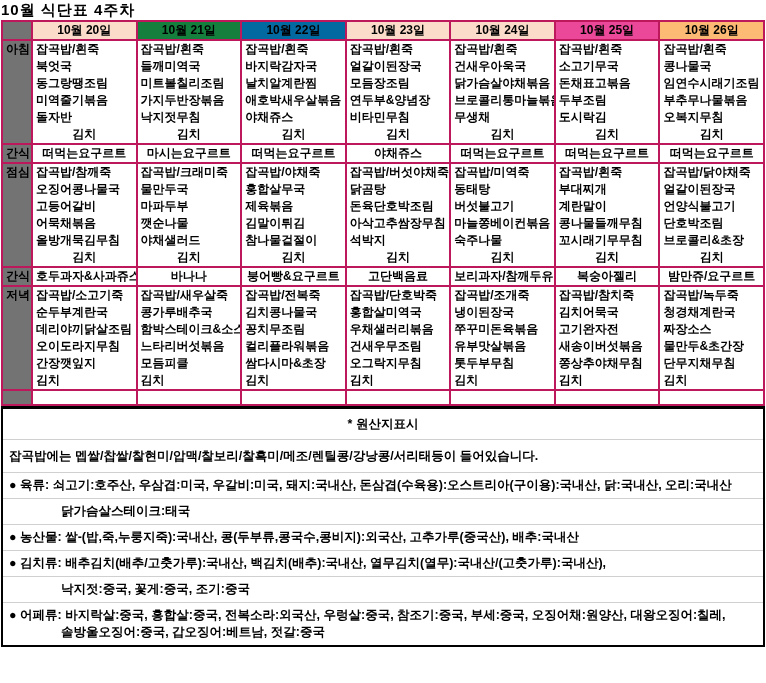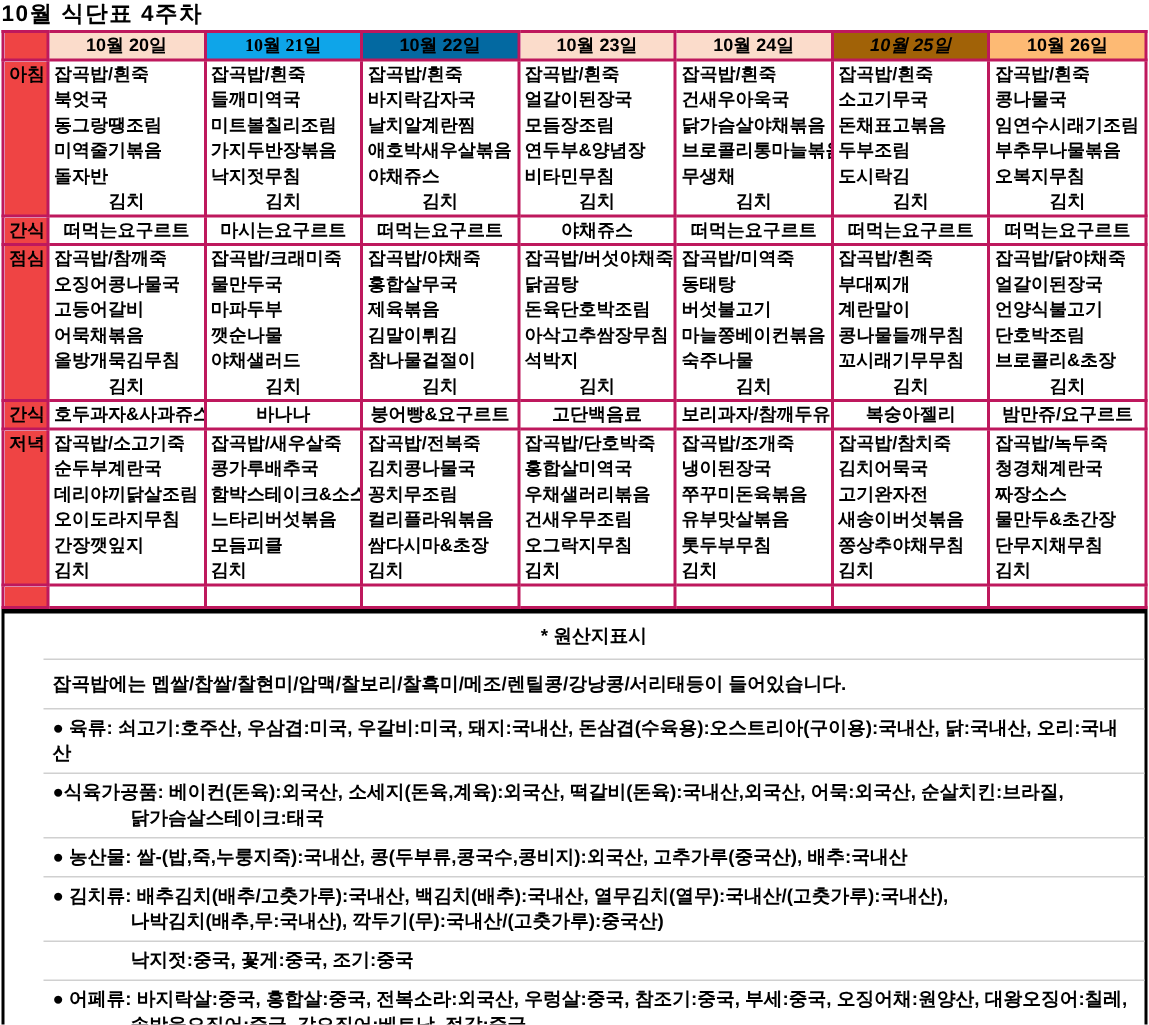--- a/index.html
+++ b/index.html
@@ -22,33 +22,33 @@
     border:2px solid #be185d;
     font-size:12px;font-weight:bold;
     padding:0 3px;vertical-align:top;
     overflow:hidden;white-space:nowrap;
   }
   th.day{height:16px;text-align:center;font-size:12px;}
   th.corner,td.row-label{
     border-left:none;
     border-top:1px dotted #777;border-bottom:1px dotted #777;
     border-right:2px solid #000;
-    background:#ef4444;text-align:center;vertical-align:middle;
+    background:#737373;text-align:center;vertical-align:middle;
     font-size:12px;padding:0;
   }
   td.meal-cell{height:102px;}
   td.meal-cell .line{height:17px;line-height:17px;}
   td.meal-cell .line.center{text-align:center;}
   td.snack-cell{height:16px;line-height:16px;text-align:center;}
   td.empty-cell{height:13px;}
   .footer{
     margin-top:0;border:2px solid #000;border-top:3px solid #000;
     font-size:12.5px;font-weight:bold;
   }
-  .o-row{border-bottom:1px solid #d0d0d0;padding:4px 6px;margin-left:26px;}
+  .o-row{border-bottom:1px solid #d0d0d0;padding:4px 6px;}
   .o-row:last-child{border-bottom:none;}
   .origin-title{height:22px;line-height:22px;text-align:center;}
   .origin-note{height:24px;line-height:24px;}
   .o-line .o-main{line-height:17px;}
   .o-line .o-cont{line-height:17px;padding-left:52px;}
 </style>
 </head>
 <body>
 
 <div class="page">
@@ -62,25 +62,25 @@
         <col>
         <col>
         <col>
         <col>
         <col>
     </colgroup>
     <thead>
       <tr id="menu-head">
         <th class="corner"></th>
       <th class="day" style="background: rgb(251, 220, 203);">10월 20일</th>
-          <th class="day" style="background: #0ea5e9; font-family: Liberation Serif, serif;">10월 21일</th>
+          <th class="day" style="background: #15803d;">10월 21일</th>
           <th class="day" style="background: #0369a1;">10월 22일</th>
           <th class="day" style="background: rgb(251, 220, 203);">10월 23일</th>
           <th class="day" style="background: rgb(251, 220, 203);">10월 24일</th>
-          <th class="day" style="background: #a16207; font-style: italic;">10월 25일</th>
+          <th class="day" style="background: #ec4899;">10월 25일</th>
           <th class="day" style="background: #fdba74;">10월 26일</th>
         </tr>
     </thead>
     <tbody id="menu-body">
         <tr>
           <td class="row-label">아침</td>
           <td class="meal-cell">
             <div class="line">잡곡밥/흰죽</div>
             <div class="line">북엇국</div>
             <div class="line">동그랑땡조림</div>
@@ -289,29 +289,27 @@
   </table>
 
   <div class="footer">
     <div class="o-row origin-title">* 원산지표시</div>
     <div class="o-row origin-note">잡곡밥에는 멥쌀/찹쌀/찰현미/압맥/찰보리/찰흑미/메조/렌틸콩/강낭콩/서리태등이 들어있습니다.</div>
     <div id="origin-lines">
         <div class="o-row o-line">
           <div class="o-main">● 육류: 쇠고기:호주산, 우삼겹:미국, 우갈비:미국, 돼지:국내산, 돈삼겹(수육용):오스트리아(구이용):국내산, 닭:국내산, 오리:국내산</div>
         </div>
         <div class="o-row o-line">
-          <div class="o-main">●식육가공품: 베이컨(돈육):외국산, 소세지(돈육,계육):외국산, 떡갈비(돈육):국내산,외국산, 어묵:외국산, 순살치킨:브라질,</div>
           <div class="o-cont">닭가슴살스테이크:태국</div>
         </div>
         <div class="o-row o-line">
           <div class="o-main">● 농산물: 쌀-(밥,죽,누룽지죽):국내산, 콩(두부류,콩국수,콩비지):외국산, 고추가루(중국산), 배추:국내산</div>
         </div>
         <div class="o-row o-line">
           <div class="o-main">● 김치류: 배추김치(배추/고춧가루):국내산, 백김치(배추):국내산, 열무김치(열무):국내산/(고춧가루):국내산),</div>
-          <div class="o-cont">나박김치(배추,무:국내산), 깍두기(무):국내산/(고춧가루):중국산)</div>
         </div>
         <div class="o-row o-line">
           <div class="o-cont">낙지젓:중국, 꽃게:중국, 조기:중국</div>
         </div>
         <div class="o-row o-line">
           <div class="o-main">● 어페류: 바지락살:중국, 홍합살:중국, 전복소라:외국산, 우렁살:중국, 참조기:중국, 부세:중국, 오징어채:원양산, 대왕오징어:칠레,</div>
           <div class="o-cont">솔방울오징어:중국, 갑오징어:베트남, 젓갈:중국</div>
         </div>
       </div>
   </div>

